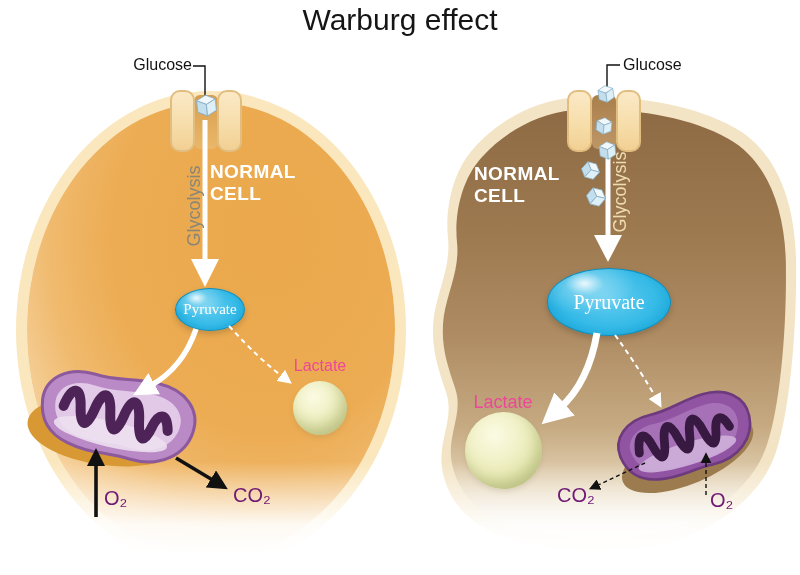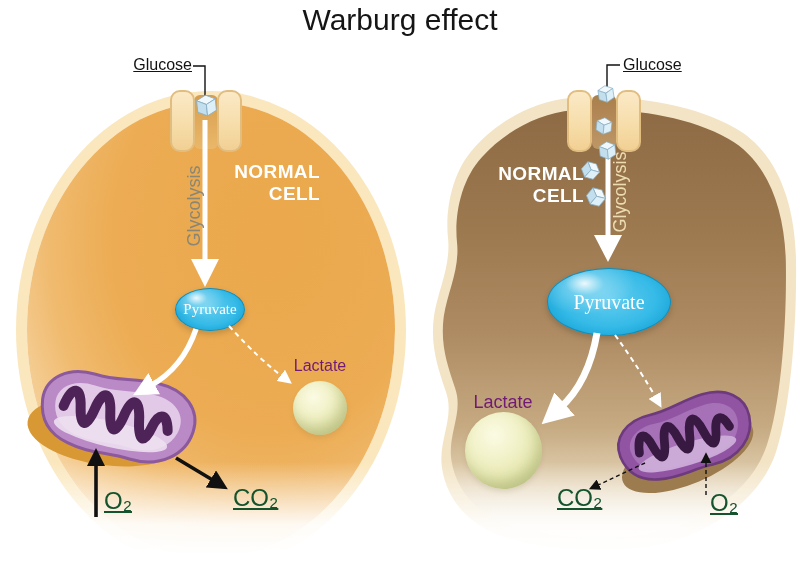--- a/index.html
+++ b/index.html
@@ -16,28 +16,28 @@
   .bottom-fade{left:0;top:462px;width:800px;height:113px;z-index:5;
     background:linear-gradient(to bottom, rgba(255,255,255,0) 0%, rgba(255,255,255,.9) 55%, #fff 82%);}
   
   .channel{z-index:10;}
   .pillar{position:absolute;width:25px;height:62px;border-radius:10px;box-sizing:border-box;
     background:linear-gradient(180deg,#FBE9C6 0%,#F6DCA8 60%,#F2D094 100%);border:2px solid #E2BD80;z-index:2;}
   .pore{position:absolute;top:5px;height:54px;border-radius:6px;z-index:1;}
   .pore-normal{background:linear-gradient(180deg,#D79E4F,#EAB76A);}
   .pore-cancer{background:linear-gradient(180deg,#A97F4C,#BE9766);}
   
-  .lbl{z-index:50;color:#131313;font-size:16px;text-decoration:underline;}
+  .lbl{z-index:50;color:#131313;font-size:16px;}
   .cell-name{z-index:50;color:#ffffff;font-weight:bold;font-size:19px;line-height:1.18;letter-spacing:.4px;
-    text-align:right;white-space:pre-line;}
+    text-align:left;white-space:pre-line;}
   .glyc{z-index:50;width:124px;height:20px;text-align:center;font-size:18px;transform:rotate(-90deg);}
   .glyc-normal{color:#8B8674;}
   .glyc-cancer{color:#EDDCB2;}
-  .white-lbl{z-index:50;color:#701a75;text-align:center;}
-  .gas{z-index:50;color:#14532d;font-size:24px;text-decoration:underline;}
+  .white-lbl{z-index:50;color:#ec4899;text-align:center;}
+  .gas{z-index:50;color:#701a75;font-size:20px;}
   
   .pyruvate{z-index:16;border-radius:50%;display:flex;align-items:center;justify-content:center;
     color:#fff;border:1px solid #0D8FBE;box-shadow:0 3px 6px rgba(0,0,0,.18);
     background:radial-gradient(ellipse at 30% 22%, rgba(255,255,255,.9) 0%, rgba(255,255,255,.25) 16%, rgba(255,255,255,0) 42%),
                radial-gradient(ellipse at 50% 45%, #63CDEF 0%, #35BAE7 55%, #17A3D6 82%, #0F93C6 100%);font-family:Liberation Serif, serif;}
   .ball{z-index:15;border-radius:50%;
     background:radial-gradient(circle at 38% 30%, #FBFBE4 0%, #F1F1C8 35%, #E4E6AC 65%, #C9CE8F 100%);
     box-shadow:inset -5px -8px 12px rgba(140,150,90,.35), 0 3px 5px rgba(120,110,70,.15);}
   .mito{z-index:15;}
   .cube{z-index:45;}

